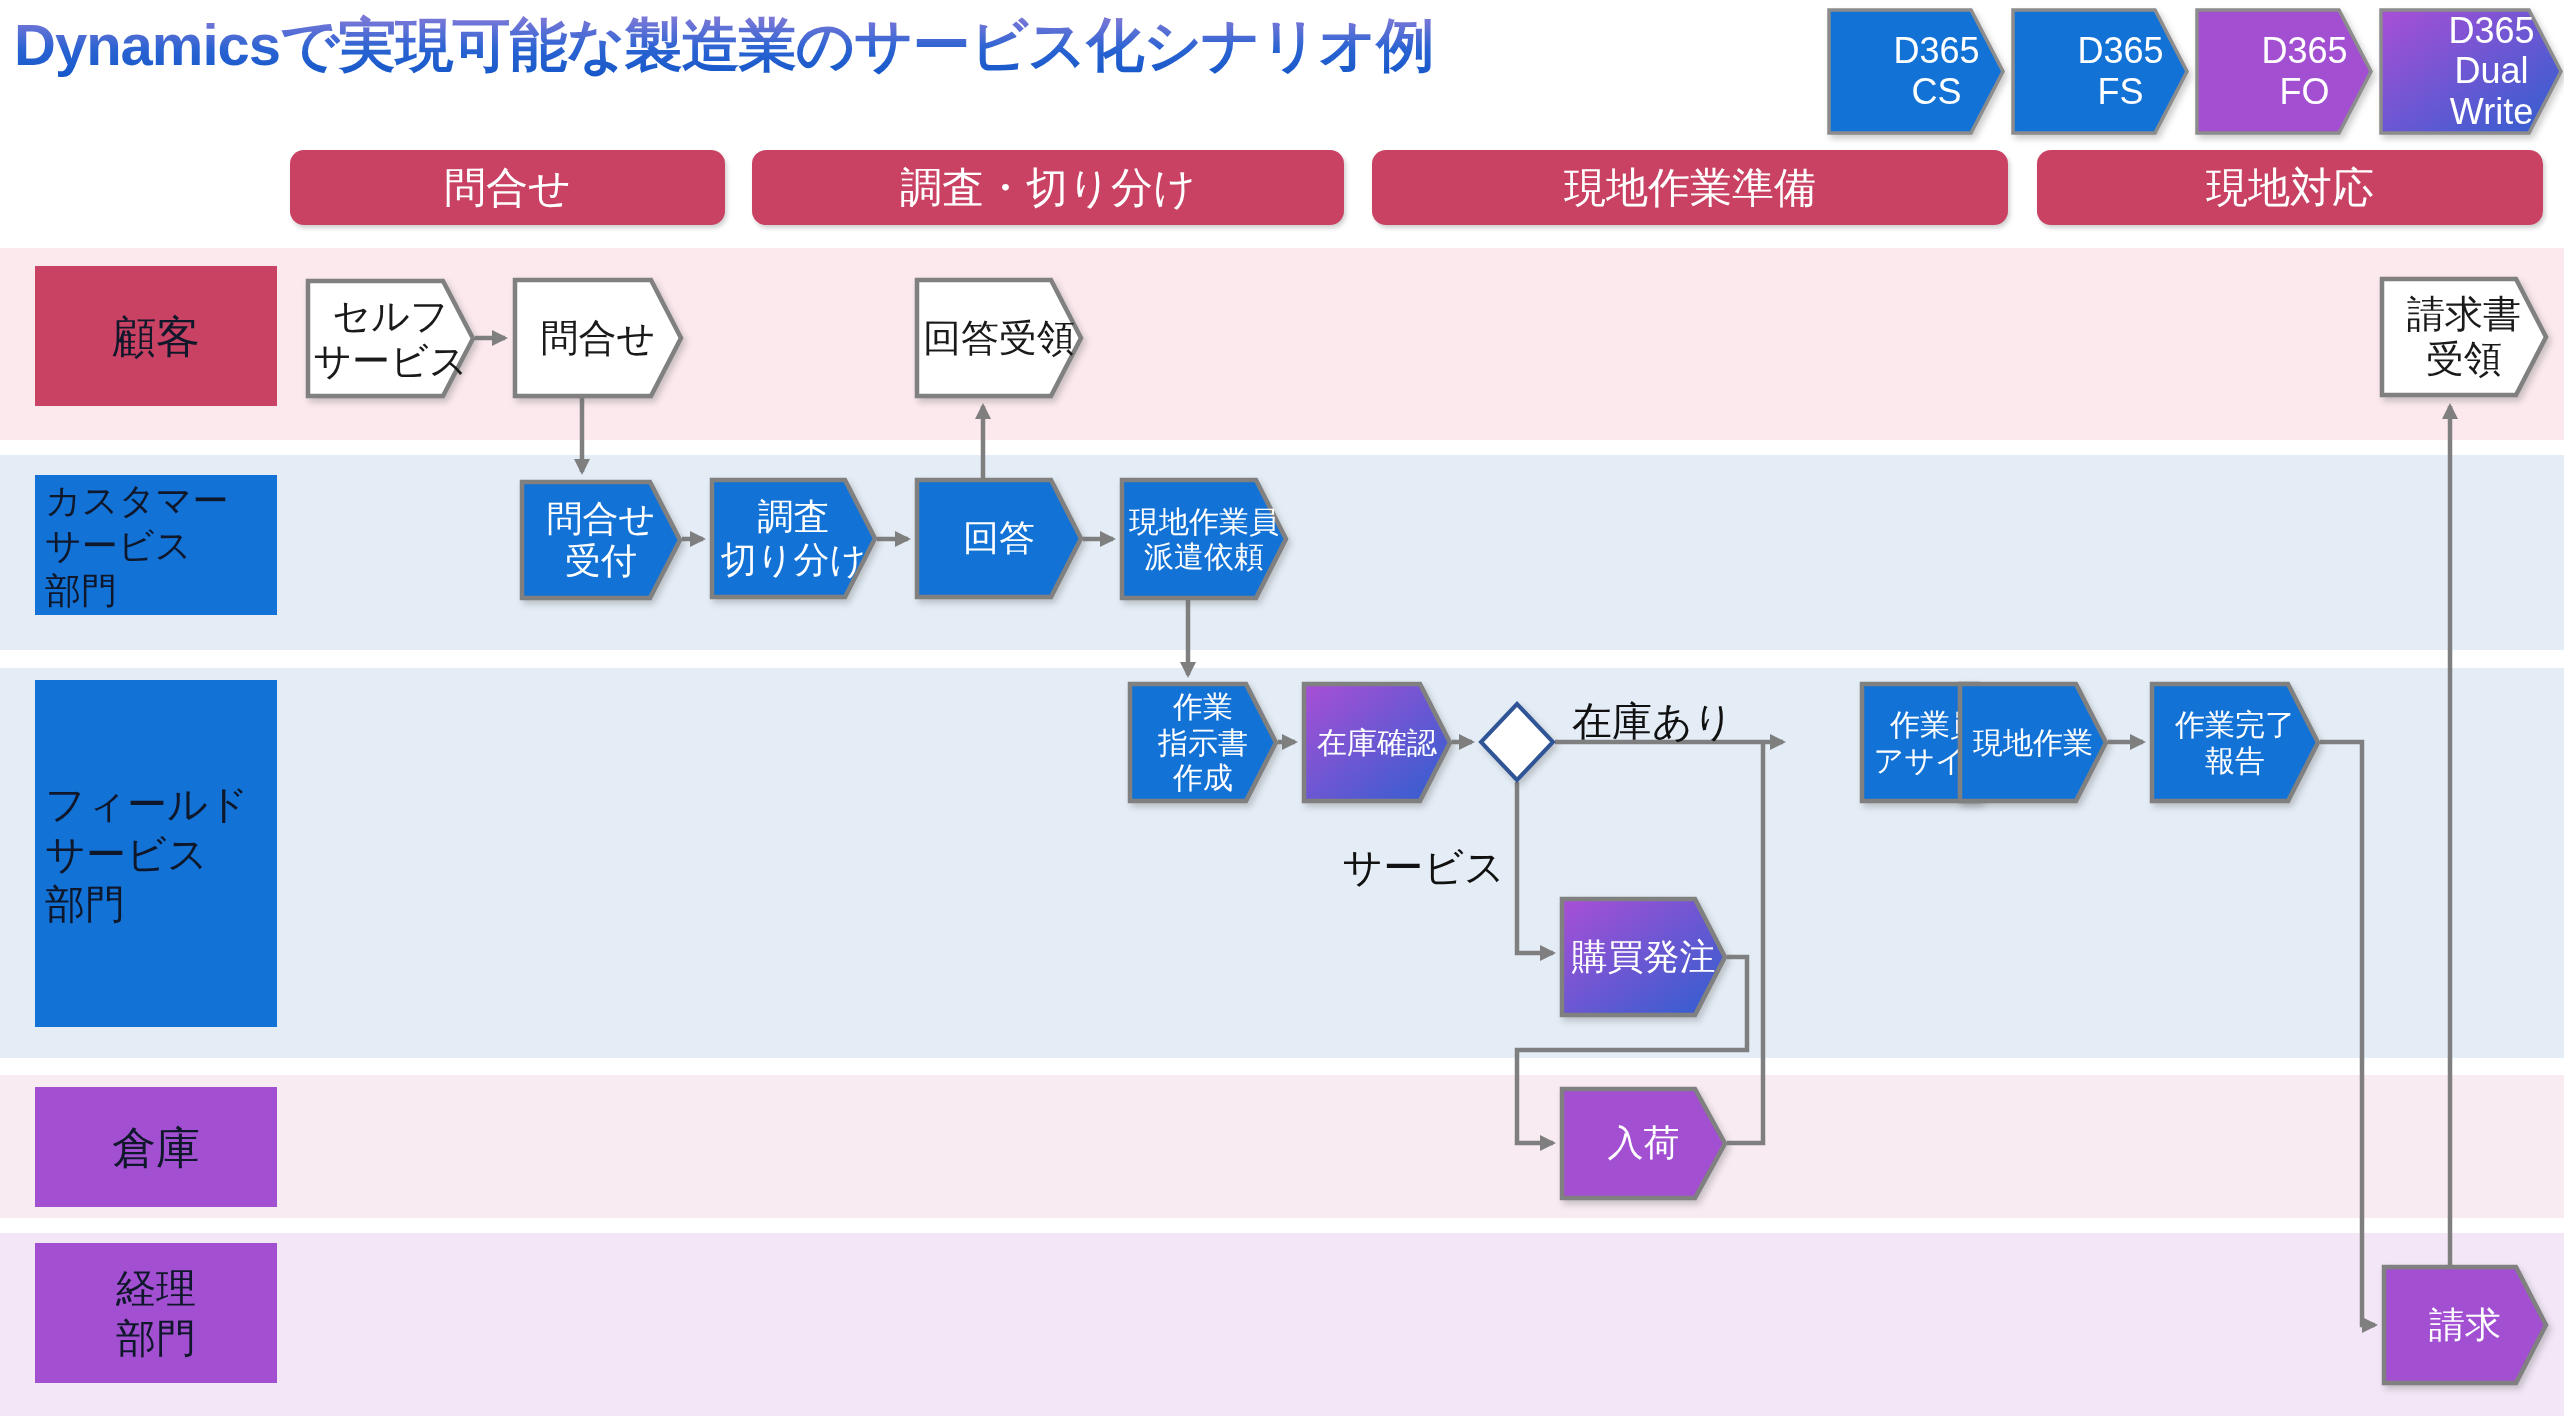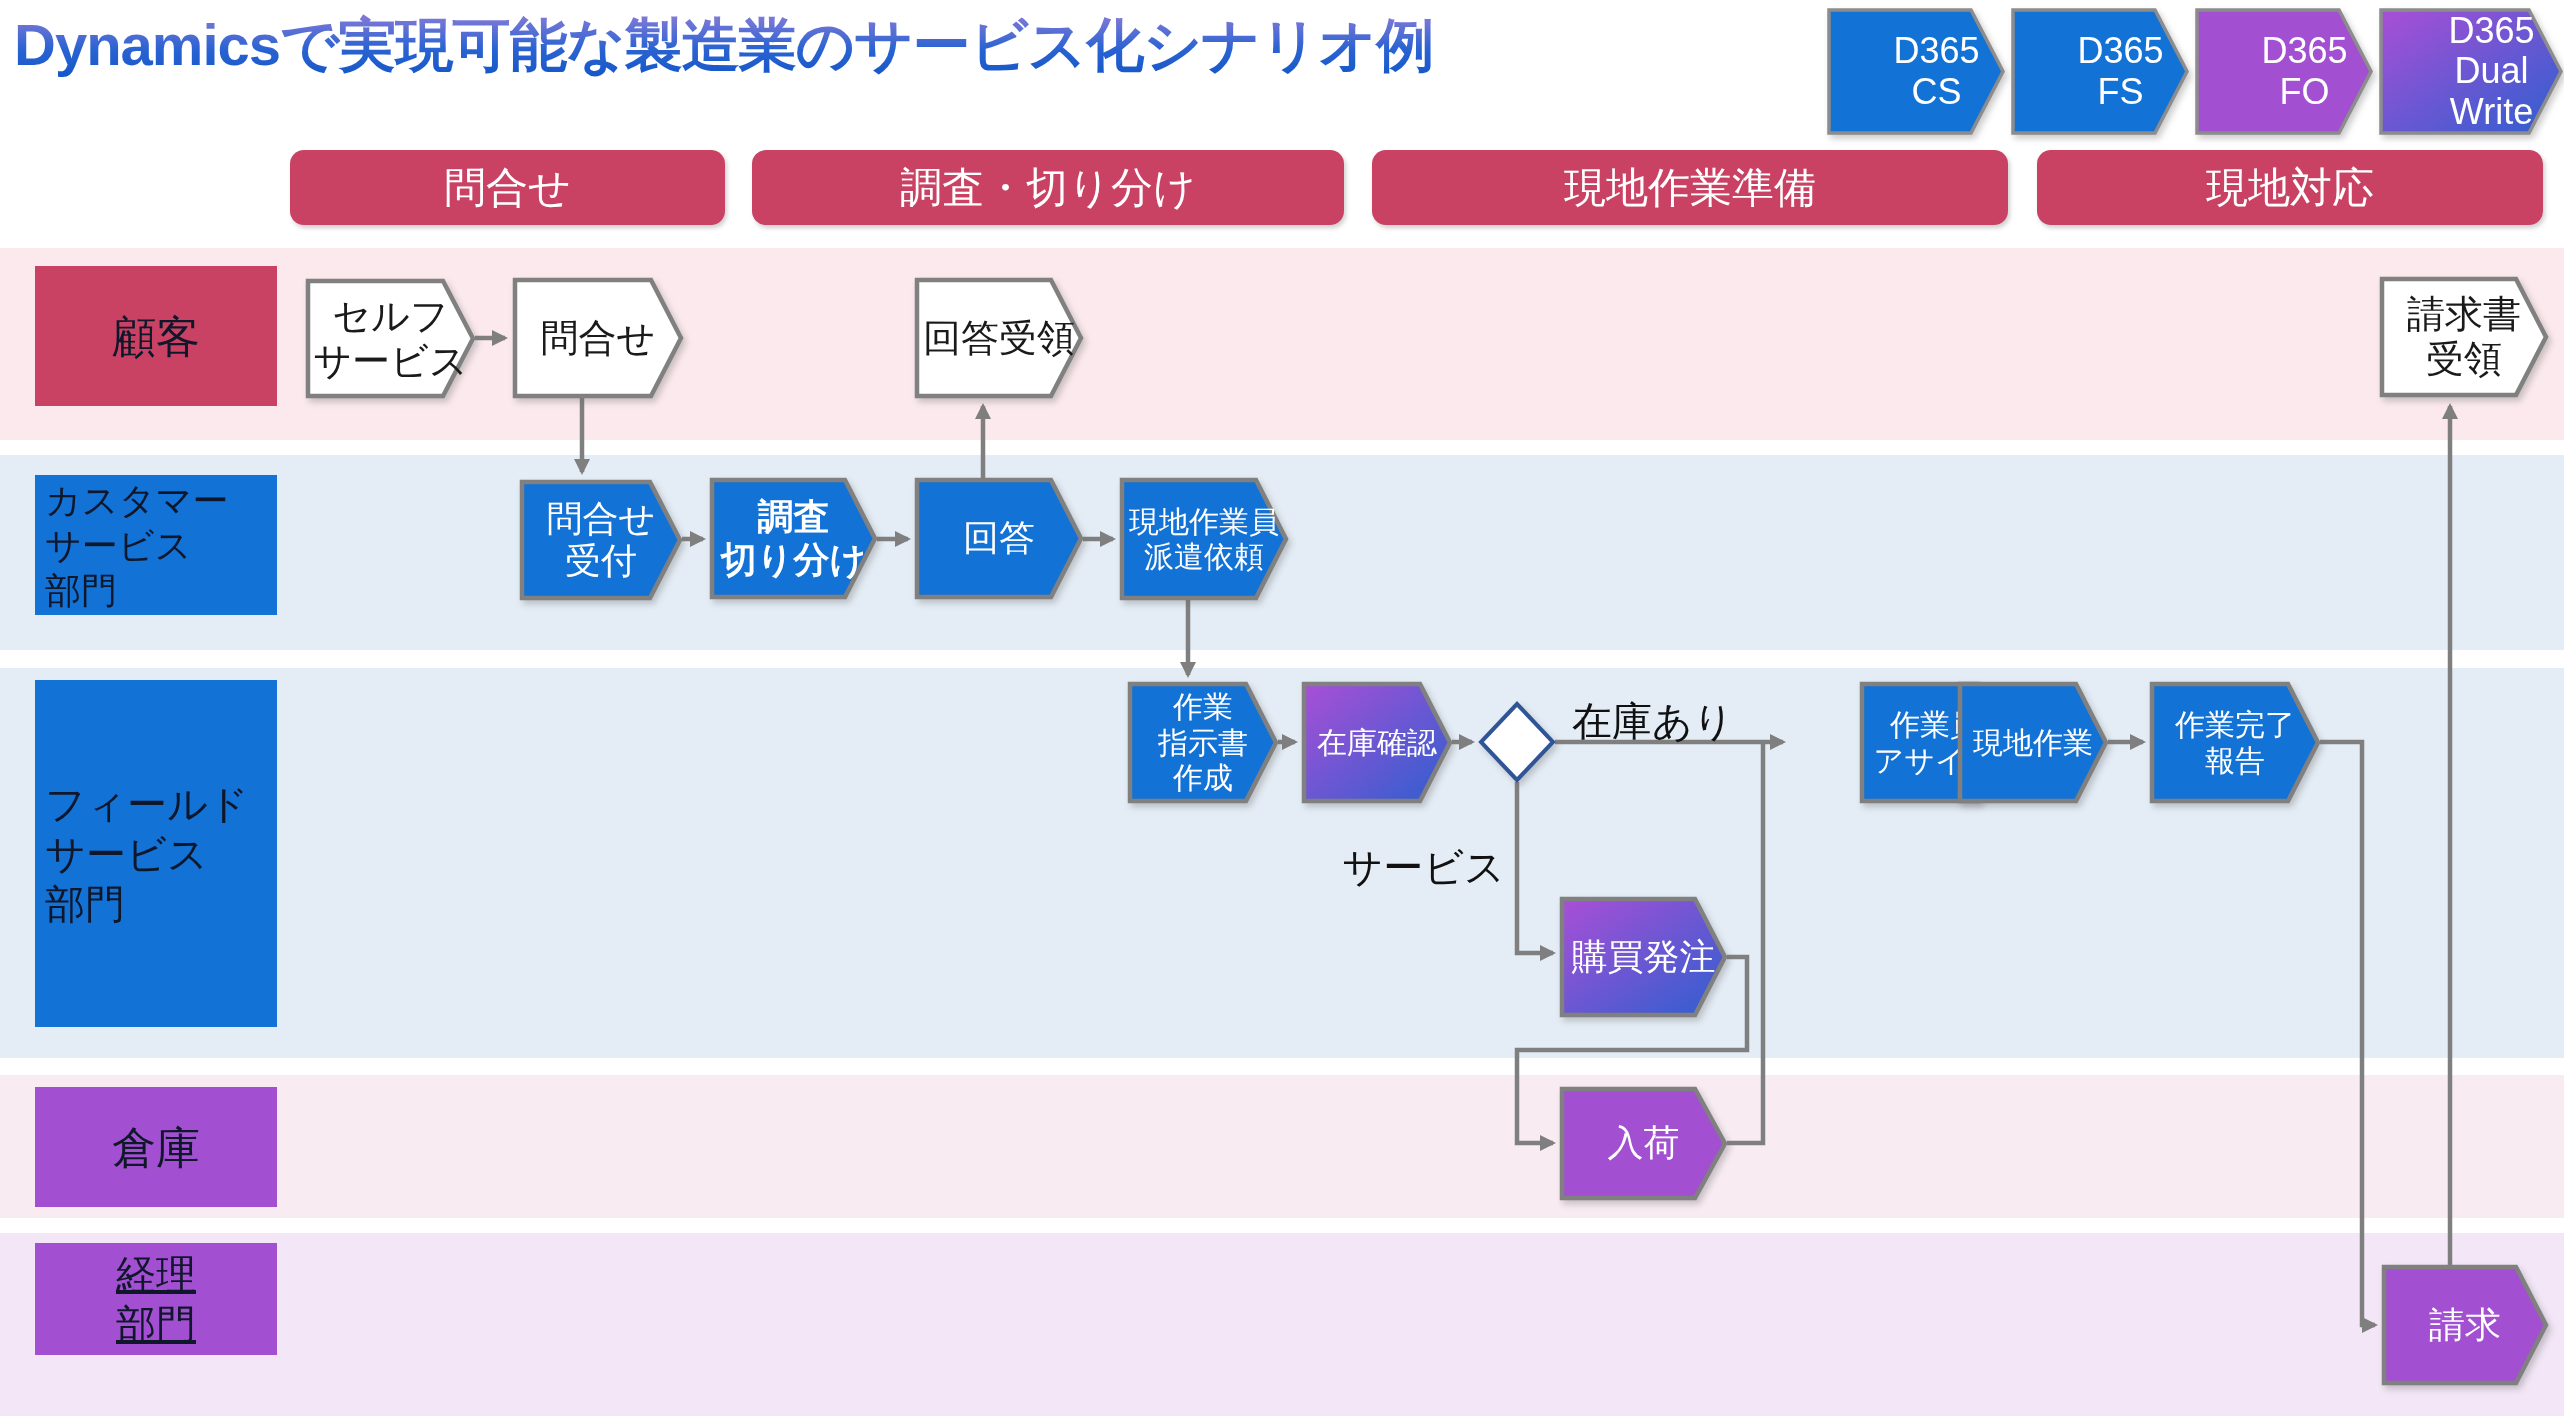--- a/index.html
+++ b/index.html
@@ -113,21 +113,21 @@
   <div class="lane" style="top:1233px;height:183px;background:var(--lane-accounting-bg);"></div>
 
   <div class="lane-label" style="top:266px;height:140px;background:var(--accent-crimson);font-size:44px;">顧客</div>
   <div class="lane-label left" style="top:475px;height:140px;background:var(--accent-blue);font-size:36px;">カスタマー
 サービス
 部門</div>
   <div class="lane-label left" style="top:680px;height:347px;background:var(--accent-blue);font-size:40px;">フィールド
 サービス
 部門</div>
   <div class="lane-label" style="top:1087px;height:120px;background:var(--accent-purple);font-size:44px;">倉庫</div>
-  <div class="lane-label" style="top:1243px;height:112px;background:var(--accent-purple);font-size:40px;text-decoration:underline;">経理
+  <div class="lane-label" style="top:1243px;height:140px;background:var(--accent-purple);font-size:40px;">経理
 部門</div>
 
   <svg class="connectors" width="2564" height="1416">
     <defs>
       <marker id="arr" markerUnits="userSpaceOnUse" markerWidth="20" markerHeight="18" refX="13" refY="8" orient="auto">
         <path d="M0,0 L16,8 L0,16 Z" style="fill:var(--connector-gray);stroke:none;"></path>
       </marker>
     </defs>
     <path d="M475 338 H505" marker-end="url(#arr)"></path>
     <path d="M582 398 V472" marker-end="url(#arr)"></path>
@@ -175,21 +175,21 @@
 受領</div>
     </div>
 
   <div class="pshape c-blue" style="left:520px;top:480px;width:162px;height:120px;">
       <svg width="162" height="120">
         <polygon points="2,2 130,2 160,60 130,118 2,118"></polygon>
       </svg>
       <div class="lbl">問合せ
 受付</div>
     </div>
-  <div class="pshape c-blue" style="left:710px;top:478px;width:167px;height:121px;font-weight:bold;">
+  <div class="pshape c-blue" style="left:710px;top:478px;width:167px;height:121px;">
       <svg width="167" height="121">
         <polygon points="2,2 135,2 165,60.5 135,119 2,119"></polygon>
       </svg>
       <div class="lbl">調査
 切り分け</div>
     </div>
   <div class="pshape c-blue" style="left:915px;top:478px;width:168px;height:121px;">
       <svg width="168" height="121">
         <polygon points="2,2 136,2 166,60.5 136,119 2,119"></polygon>
       </svg>

